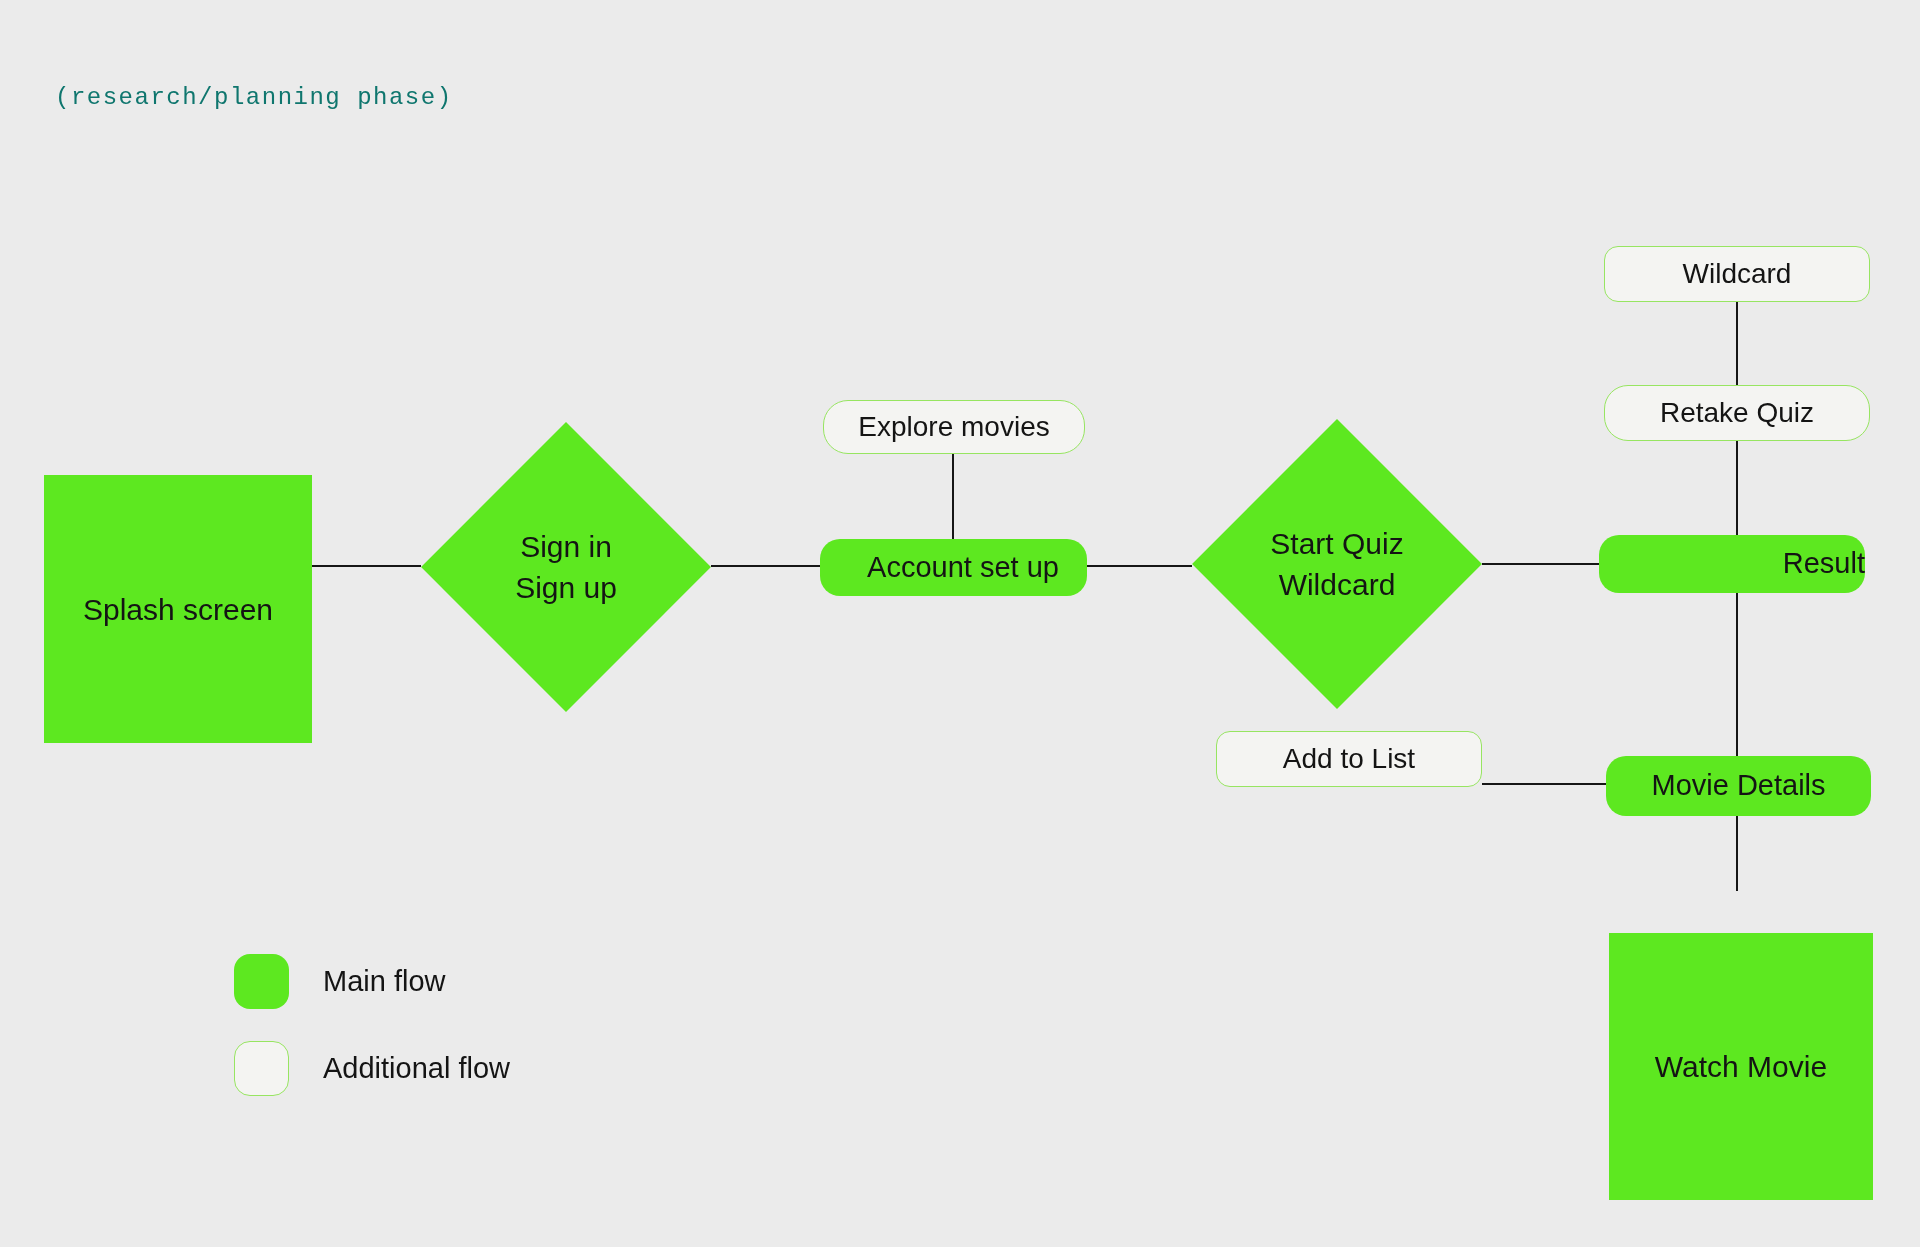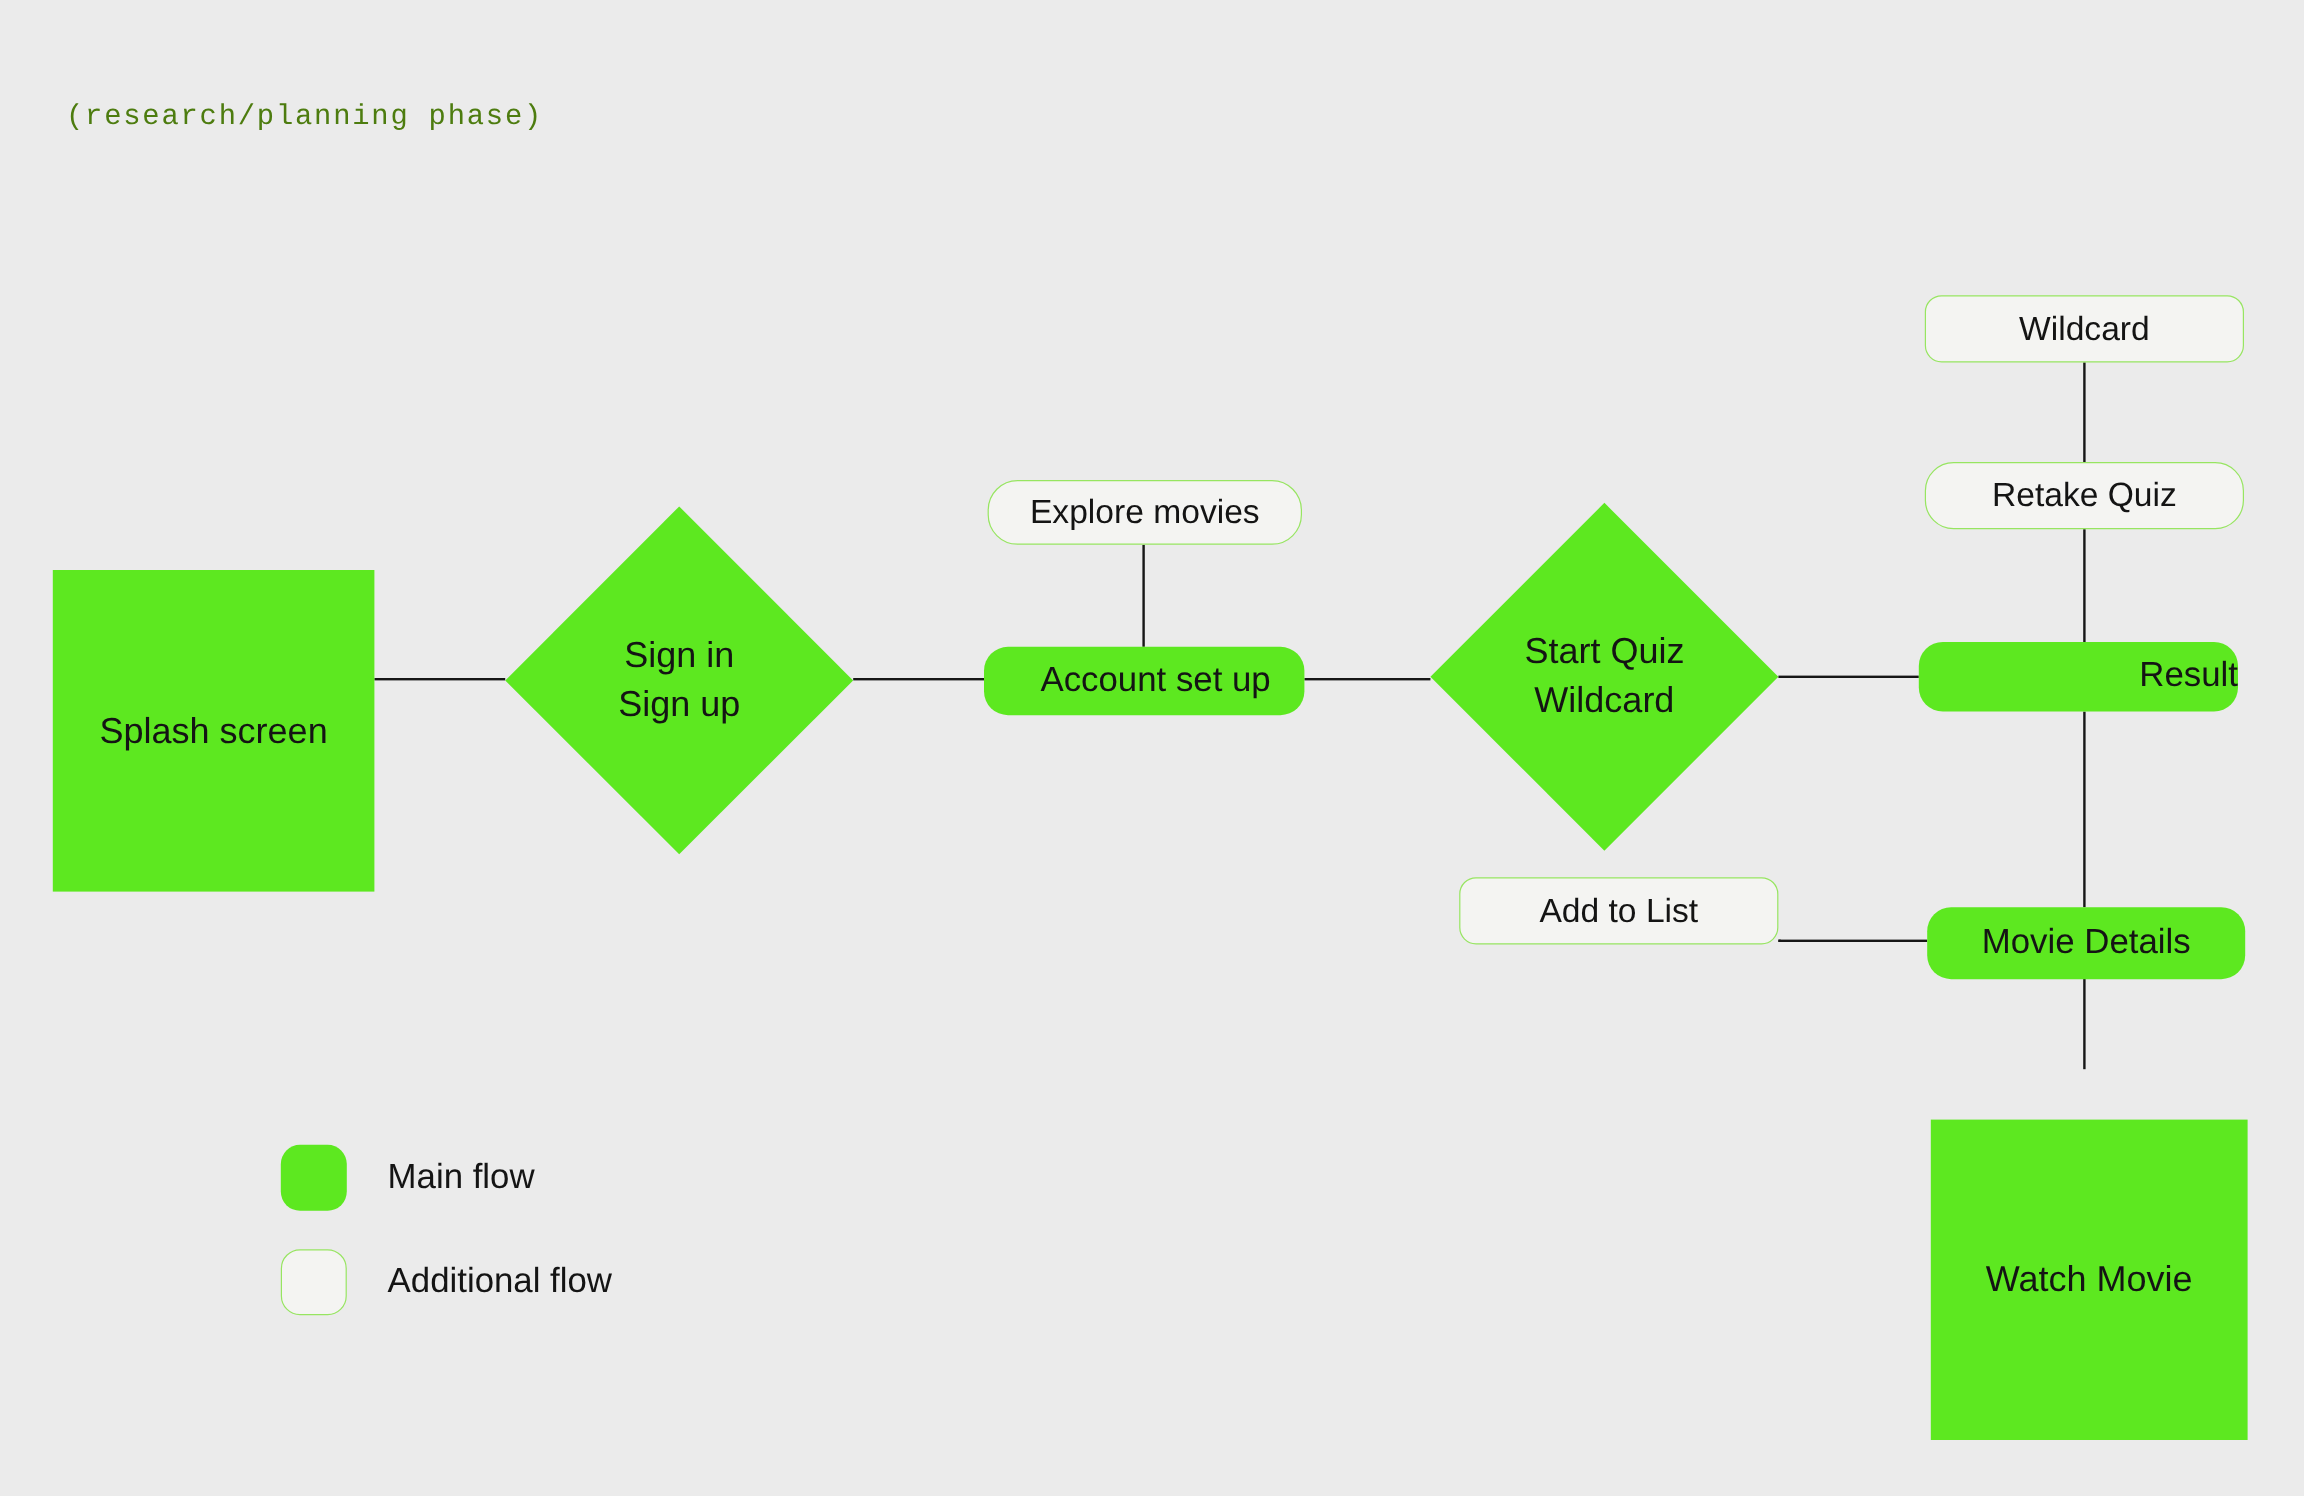--- a/index.html
+++ b/index.html
@@ -24,21 +24,21 @@
     background:var(--background);
     overflow:hidden;
   }
   .phase-label{
     position:absolute;
     left:55px;
     top:84px;
     font-family:"Liberation Mono","DejaVu Sans Mono",monospace;
     font-size:24px;
     letter-spacing:1.5px;
-    color:#4d7c0f;
+    color:#0f766e;
     white-space:nowrap;
     text-align:right;
   }
   .node{
     position:absolute;
     display:flex;
     align-items:center;
     justify-content:center;
     text-align:center;
     font-size:28px;

